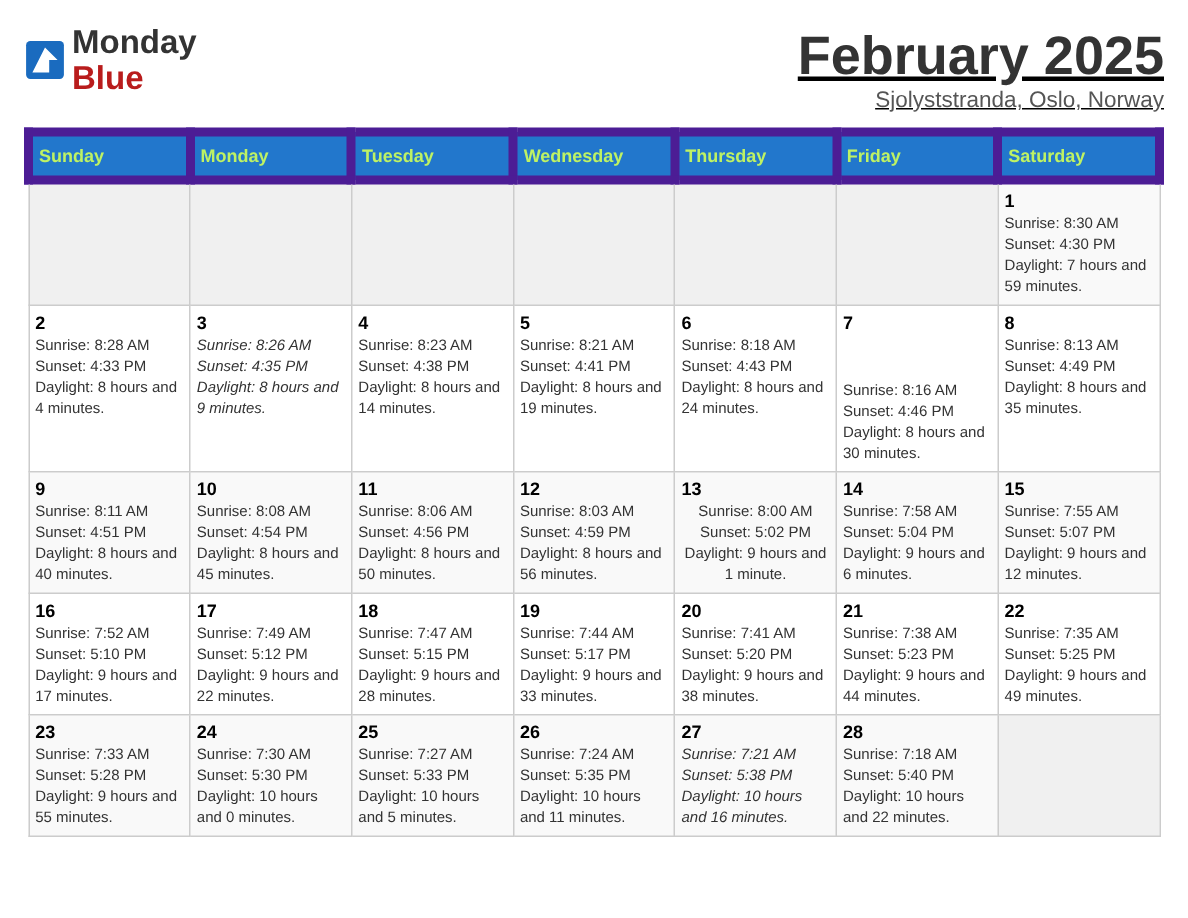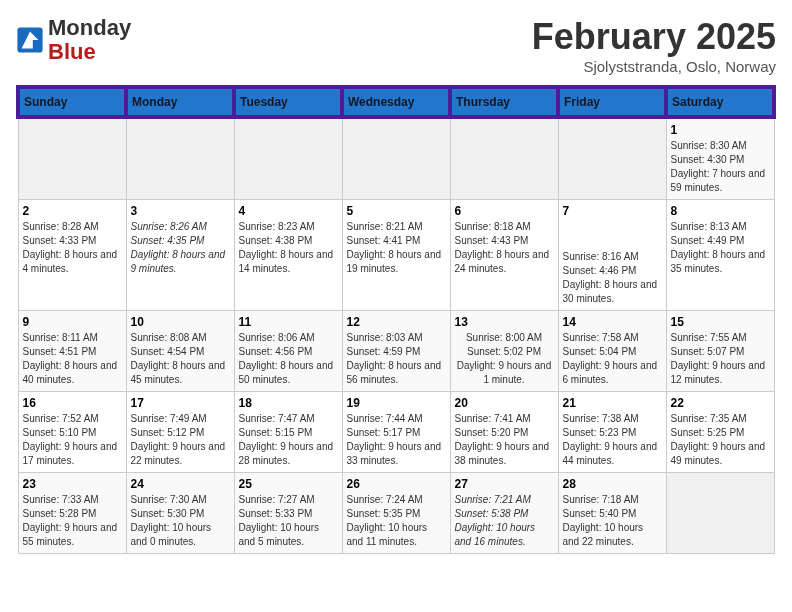--- a/index.html
+++ b/index.html
@@ -25,42 +25,42 @@
       font-weight: bold;
       line-height: 1.1;
     }
     .logo-general { color: #333; }
     .logo-blue { color: #b91c1c; }
     .logo-icon {
       width: 28px;
       height: 28px;
       margin-right: 4px;
     }
-    .title-area { text-align: right; }
+    .title-area { text-align: right; text-decoration: underline; }
     .month-title {
       font-size: 36px;
       font-weight: bold;
       color: #333;
     }
     .subtitle {
       font-size: 15px;
       color: #555;
     }
     .calendar {
       width: 100%;
       border-collapse: collapse;
       font-size: 11px;
     }
     .calendar thead th {
       background-color: #2277cc;
-      color: #0f172a;
+      color: #bef264;
       padding: 6px 4px;
       text-align: left;
       font-size: 12px;
-      border: 4px solid #4c1d95;
+      border: 6px solid #4c1d95;
     }
     .calendar tbody td {
       vertical-align: top;
       border: 1px solid #ccc;
       padding: 4px;
       width: calc(100% / 7);
       min-height: 80px;
       background: #fff;
     }
     .calendar tbody tr:nth-child(odd) td {

